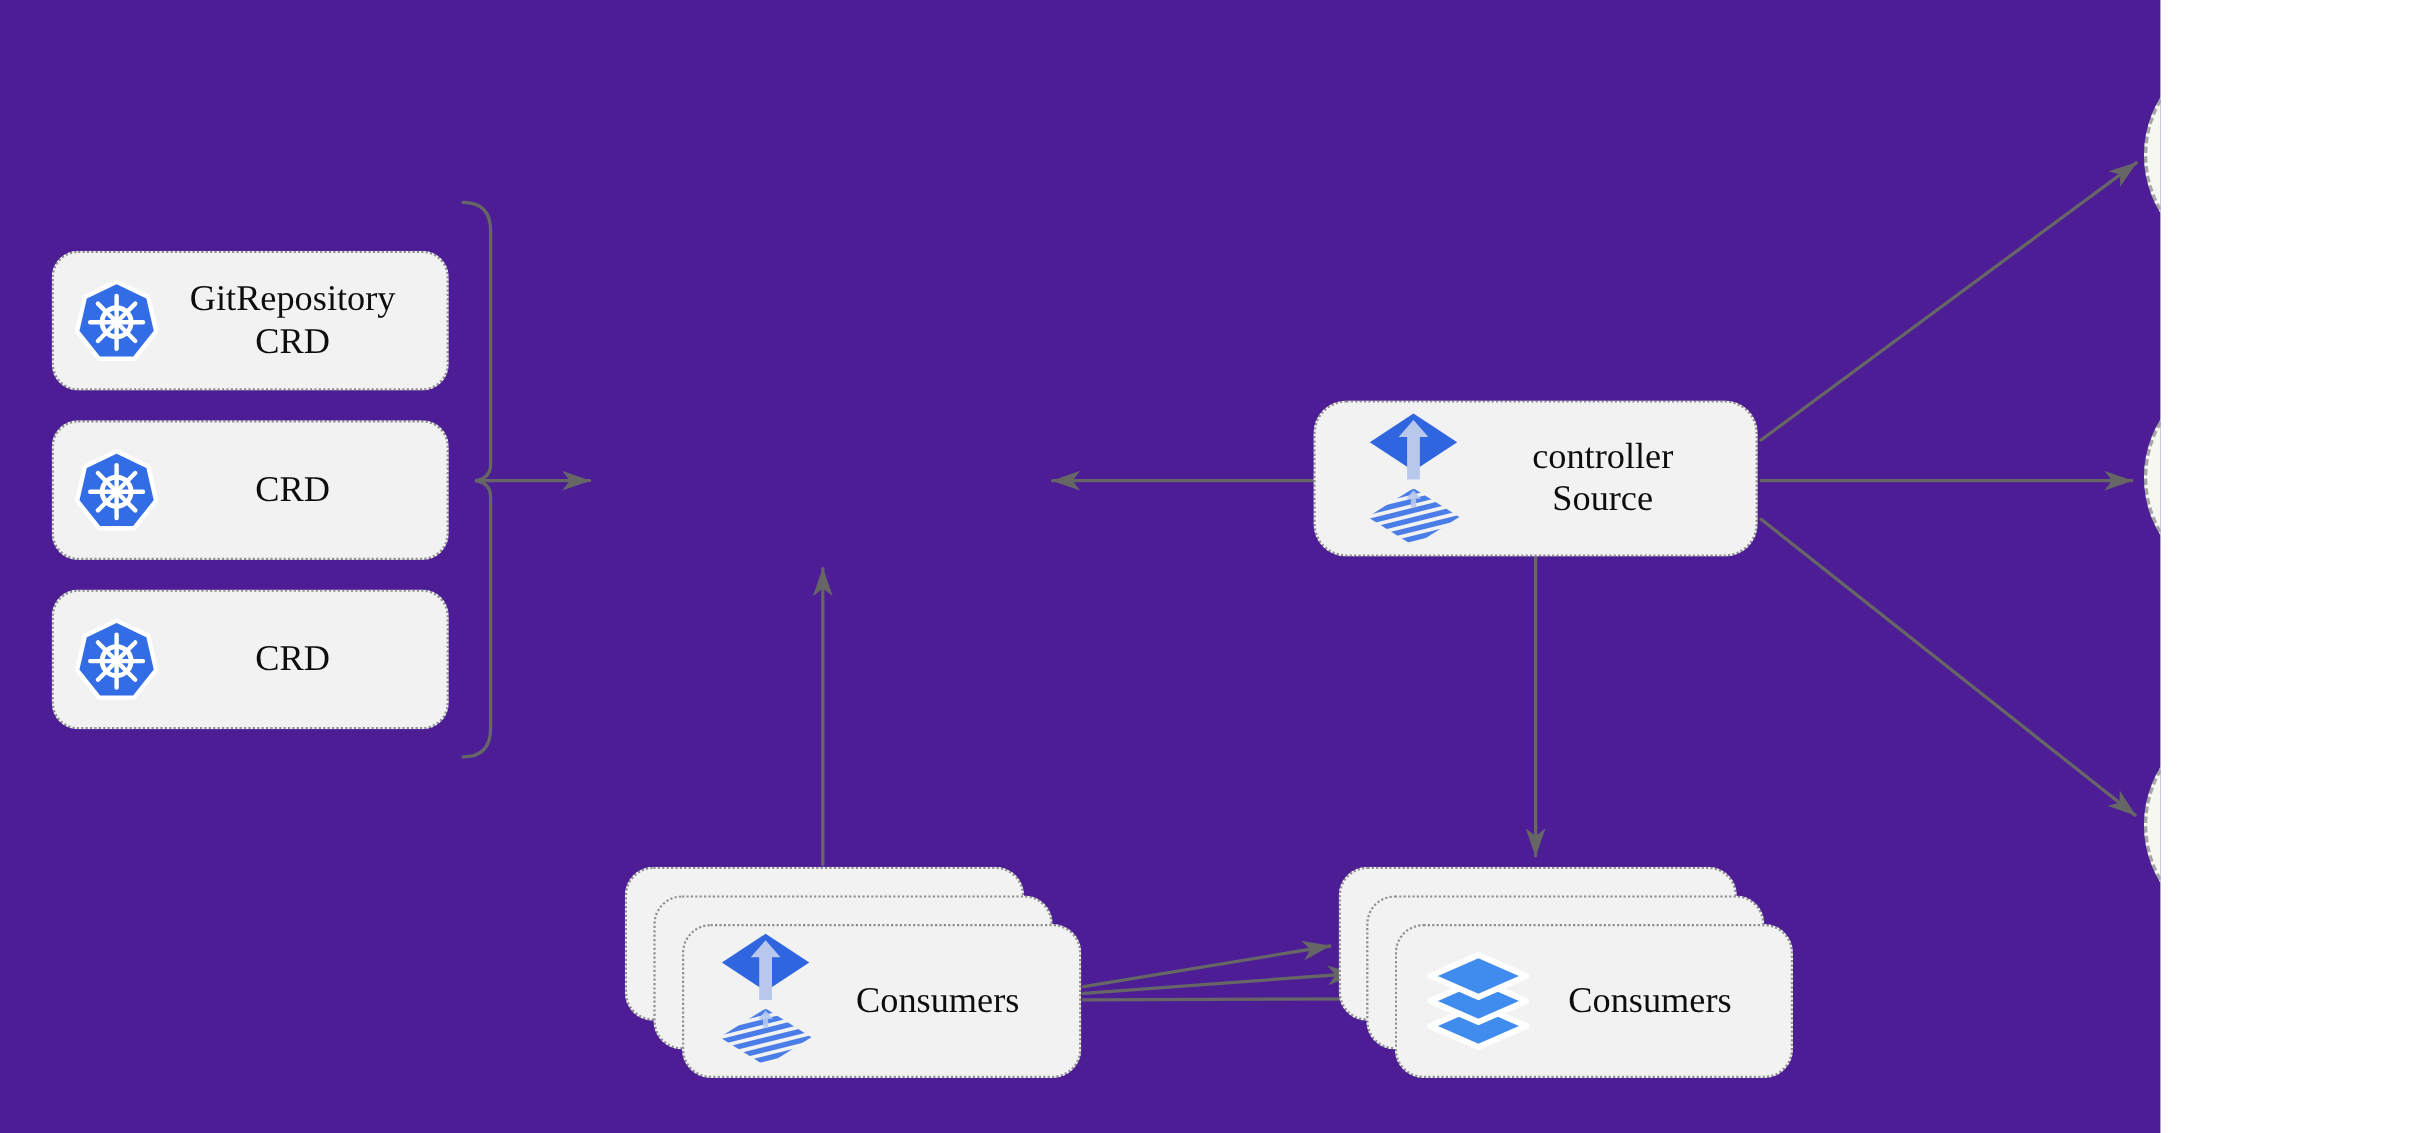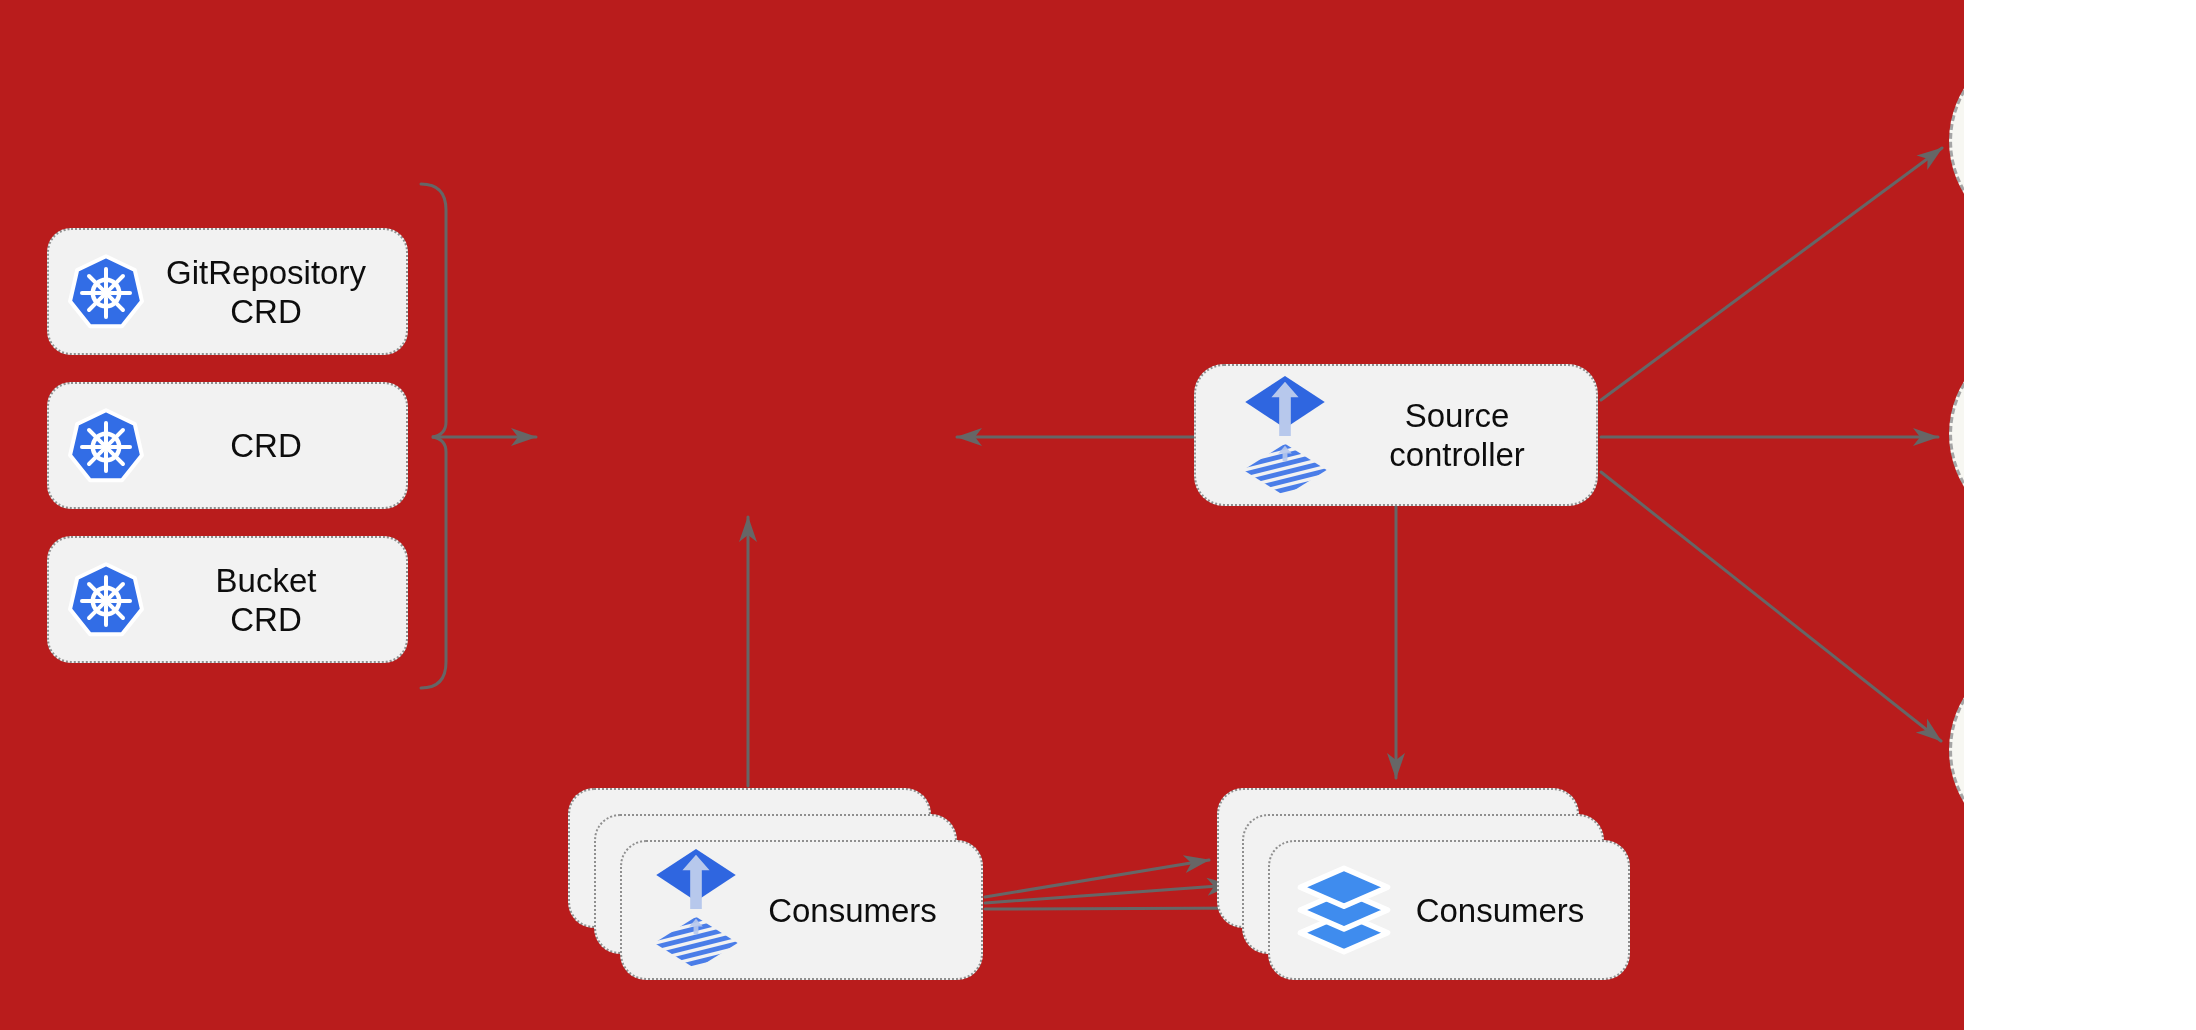--- a/index.html
+++ b/index.html
@@ -3,22 +3,22 @@
 <meta charset="utf-8">
 <style>
   :root{
     --line:#666666; --box_fill:#f2f2f2; --box_border:#8f8f8f;
     --circle_fill:#f7f7f2; --circle_border:#a6a6a6;
     --k8s_blue:#326de6; --flux_blue:#2f66e0; --flux_stripe:#4a7de8; --flux_arrow:#b7c8ec;
     --git_blue:#2286e8; --helm_teal:#2a7b9e; --s3_red:#e0544a; --s3_dark:#7b1d12;
     --layers_blue:#3f8cee; --text:#0d0d0d;
   }
   html,body{margin:0;padding:0;background:#ffffff;}
-  .canvas{position:relative;width:1964px;height:1030px;background:#b91c1c;overflow:hidden;
-          font-family:Liberation Sans, sans-serif;}
+  .canvas{position:relative;width:1964px;height:1030px;background:#4c1d95;overflow:hidden;
+          font-family:Liberation Serif, serif;}
   .wires{position:absolute;left:0;top:0;width:2196px;height:1030px;}
   .wire{stroke:var(--line);stroke-width:3;fill:none;stroke-linecap:round;}
   .ahfill{fill:var(--line);}
   .box{position:absolute;background:var(--box_fill);border:2px dotted var(--box_border);
        border-radius:24px;box-sizing:border-box;}
   .big{border-radius:30px;}
   .stackbox{border-radius:26px;}
   .node-label{position:absolute;top:0;bottom:0;right:8px;display:flex;flex-direction:column;
        justify-content:center;text-align:center;font-size:33px;line-height:39px;color:var(--text);}
   .icon{position:absolute;}
@@ -146,33 +146,32 @@
       </svg>
     <div class="node-label" style="left:85px;">
       <span>CRD</span>
     </div>
   </div>
   <div class="box" style="left:47px;top:536px;width:361px;height:127px;">
     <svg class="icon" style="left:17px;top:23px;width:80px;height:80px;">
         <use href="#sym-k8s"></use>
       </svg>
     <div class="node-label" style="left:85px;">
-      <span>Bucket</span>
       <span>CRD</span>
     </div>
   </div>
 
 
   <div class="box big" style="left:1194px;top:364px;width:404px;height:142px;">
     <svg class="icon" style="left:44px;top:7px;width:90px;height:126px;">
         <use href="#sym-flux"></use>
       </svg>
     <div class="node-label" style="left:130px;">
+      <span>controller</span>
       <span>Source</span>
-      <span>controller</span>
     </div>
   </div>
 
   <div class="box stackbox" style="left:568px;top:788px;width:363px;height:140px;"></div>
   <div class="box stackbox" style="left:594px;top:814px;width:363px;height:140px;"></div>
   <div class="box stackbox" style="left:620px;top:840px;width:363px;height:140px;">
     <svg class="icon" style="left:29px;top:4px;width:90px;height:126px;">
         <use href="#sym-flux"></use>
       </svg>
     <div class="node-label" style="left:110px;">

